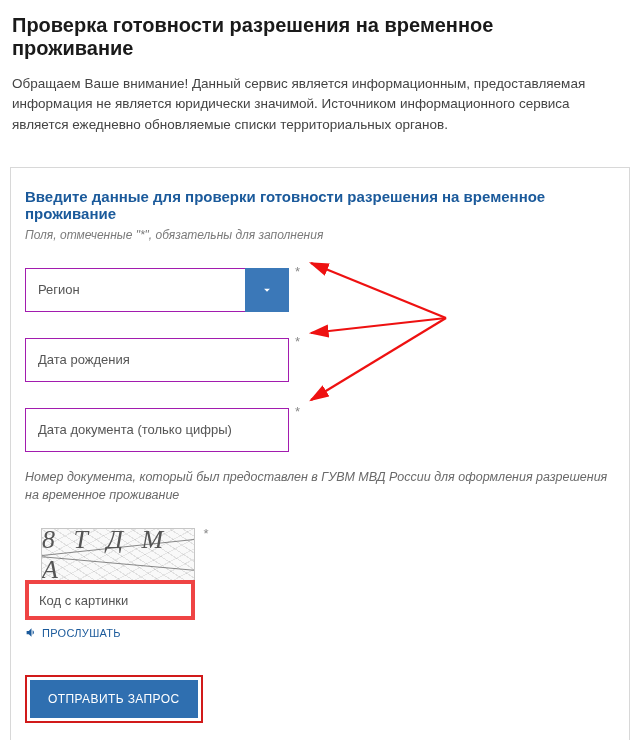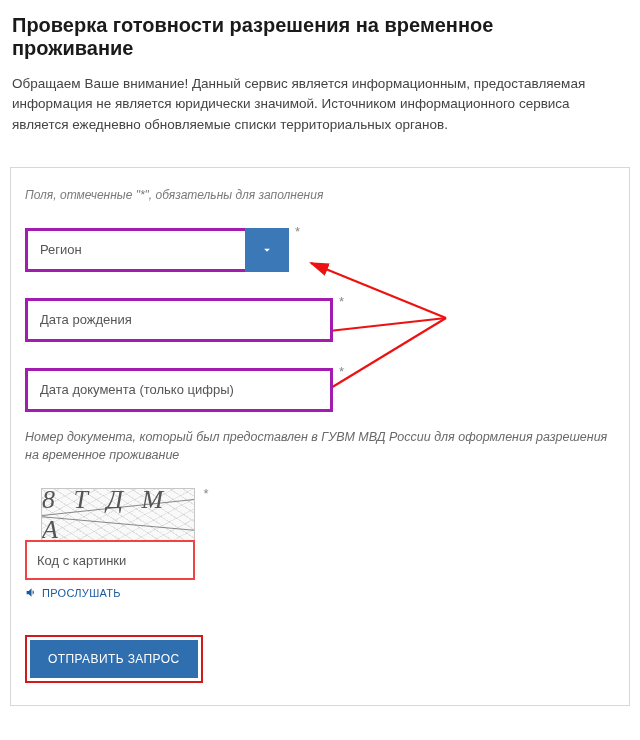--- a/index.html
+++ b/index.html
@@ -40,37 +40,37 @@
       margin-bottom: 26px;
     }
     .field-row {
       display: flex;
       align-items: center;
       margin-bottom: 26px;
       position: relative;
     }
     .field-input {
       height: 44px;
-      border: 3px solid #a21caf;
+      border: 1px solid #a21caf;
       background: #fff;
       font-size: 13px;
       color: #555;
       padding: 0 12px;
       display: flex;
       align-items: center;
     }
     .region-input { width: 220px; border-right: none; }
     .region-toggle {
       width: 44px; height: 44px;
       background: #3b78b8;
       display: flex; align-items: center; justify-content: center;
       cursor: pointer;
     }
     .region-toggle svg { width: 14px; height: 14px; fill: #fff; }
-    .dob-input, .doc-input { width: 308px; }
+    .dob-input, .doc-input { width: 264px; }
     .asterisk {
       color: #888;
       font-size: 13px;
       margin-left: 6px;
       align-self: flex-start;
       margin-top: -4px;
     }
     .hint {
       color: #6a6a6a;
       font-style: italic;
@@ -105,21 +105,21 @@
     .captcha-image::after { top: 34px; transform: rotate(5deg); }
     .captcha-scratch {
       position: absolute; inset: 0;
       background:
         repeating-linear-gradient(33deg, rgba(90,90,90,0.15) 0 1px, transparent 1px 7px),
         repeating-linear-gradient(-28deg, rgba(90,90,90,0.12) 0 1px, transparent 1px 9px);
       z-index: 1;
     }
     .captcha-input {
       width: 170px; height: 40px;
-      border: 2px solid #ef4444;
+      border: 4px solid #ef4444;
       background: #fff;
       font-size: 13px; color: #555;
       display: flex; align-items: center; padding: 0 10px;
     }
     .captcha-req {
       display: inline-block;
       color: #888; font-size: 13px;
       vertical-align: top;
       margin-left: 4px; margin-top: -2px;
     }
@@ -167,20 +167,21 @@
     <defs>
       <marker id="ah" markerWidth="10" markerHeight="10" refX="8" refY="3" orient="auto">
         <path d="M0,0 L9,3 L0,6 Z" fill="#e11"></path>
       </marker>
     </defs>
     <line x1="435" y1="150" x2="300" y2="95" stroke="#e11" stroke-width="2.2" marker-end="url(#ah)"></line>
     <line x1="435" y1="150" x2="300" y2="165" stroke="#e11" stroke-width="2.2" marker-end="url(#ah)"></line>
     <line x1="435" y1="150" x2="300" y2="232" stroke="#e11" stroke-width="2.2" marker-end="url(#ah)"></line>
   </svg>
 
+  <div class="form-title">Введите данные для проверки готовности разрешения на временное проживание</div>
   <div class="required-note">Поля, отмеченные "*", обязательны для заполнения</div>
 
   <div class="field-row">
     <div class="field-input region-input">Регион</div>
     <div class="region-toggle">
       <svg viewBox="0 0 24 24">
           <path d="M7 10l5 5 5-5z"></path>
         </svg>
     </div>
     <span class="asterisk">*</span>

